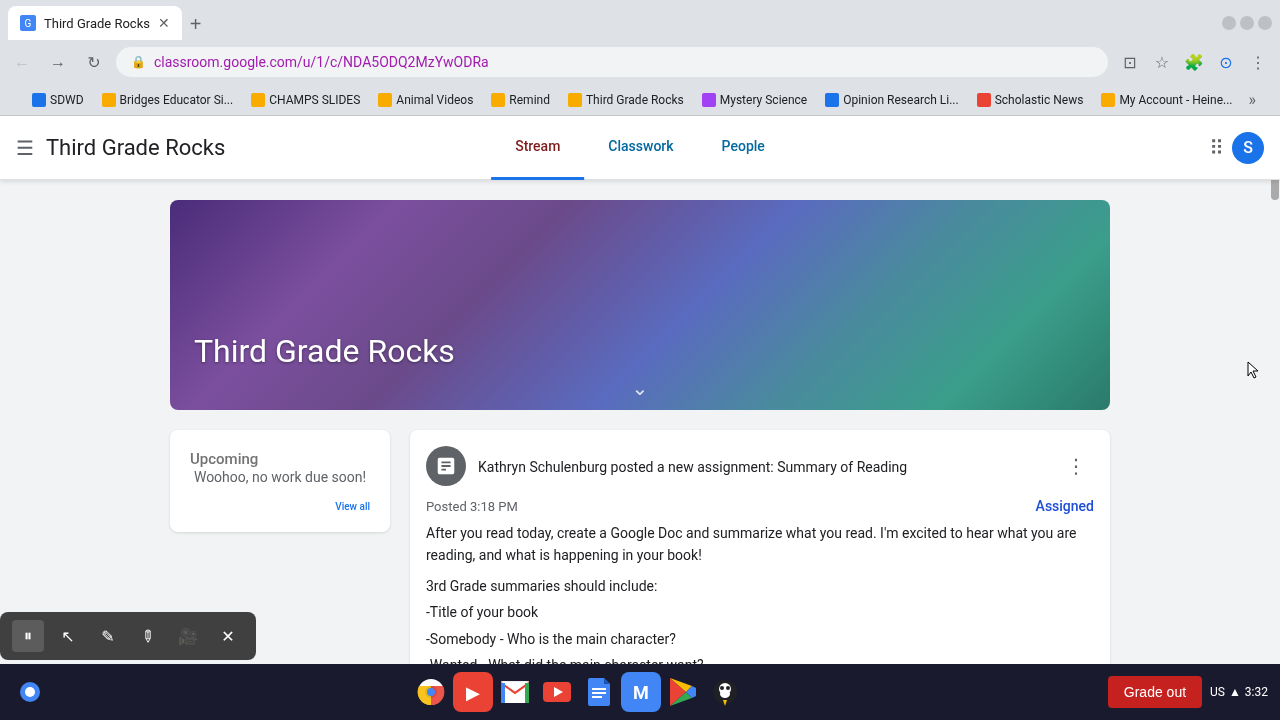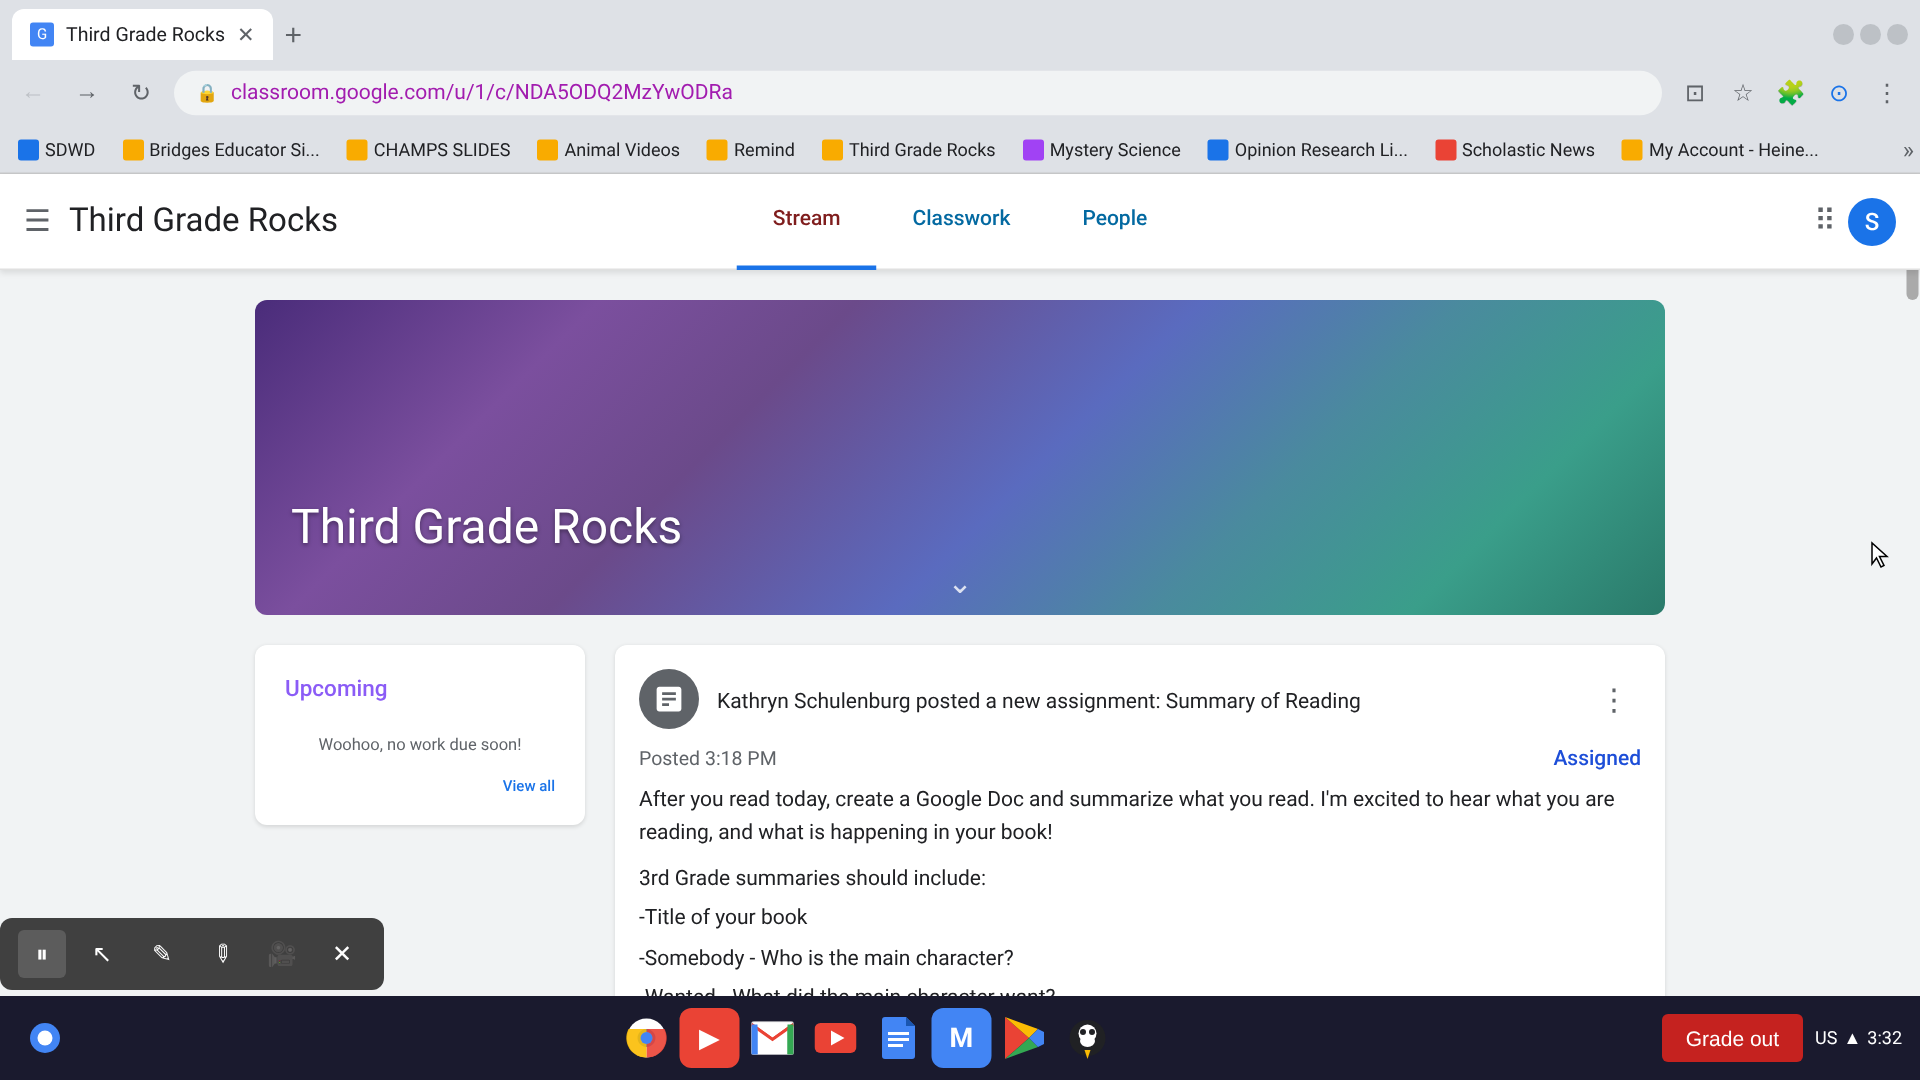--- a/index.html
+++ b/index.html
@@ -18,21 +18,21 @@
 
     .browser-toolbar { display: flex; align-items: center; padding: 4px 8px; gap: 8px; background: #dee1e6; height: 44px; }
     .nav-btn { background: none; border: none; color: #5f6368; font-size: 16px; cursor: pointer; width: 28px; height: 28px; border-radius: 50%; display: flex; align-items: center; justify-content: center; }
     .nav-btn.disabled { color: #bdc1c6; cursor: default; }
     .address-bar { flex: 1; background: #f1f3f4; border-radius: 20px; padding: 6px 14px; font-size: 14px; color: #202124; display: flex; align-items: center; gap: 8px; border: 1px solid transparent; }
     .address-lock { color: #5f6368; font-size: 12px; }
     .address-text { color: #a21caf; font-size: 14px; }
     .toolbar-icons { display: flex; gap: 4px; align-items: center; }
     .toolbar-icon-btn { background: none; border: none; cursor: pointer; color: #5f6368; font-size: 16px; width: 28px; height: 28px; border-radius: 50%; display: flex; align-items: center; justify-content: center; }
 
-    .bookmarks-bar { display: flex; align-items: center; padding: 2px 4px; background: #dee1e6; border-bottom: 1px solid #c8c9ca; height: 32px; gap: 2px; overflow: hidden; }
+    .bookmarks-bar { display: flex; align-items: center; padding: 2px 24px; background: #dee1e6; border-bottom: 1px solid #c8c9ca; height: 32px; gap: 2px; overflow: hidden; }
     .bookmark-item { display: flex; align-items: center; gap: 4px; padding: 2px 8px; border-radius: 4px; cursor: pointer; font-size: 12px; color: #202124; white-space: nowrap; }
     .bookmark-icon { width: 14px; height: 14px; display: flex; align-items: center; justify-content: center; flex-shrink: 0; }
     .bookmark-more { margin-left: auto; color: #5f6368; font-size: 16px; cursor: pointer; }
 
     
     .classroom-app { background: #fff; width: 100%; height: calc(720px - 110px); display: flex; flex-direction: column; }
 
     .classroom-header { display: flex; align-items: center; padding: 0 16px; height: 64px; border-bottom: 1px solid #e0e0e0; position: relative; background: #fff; box-shadow: 0 2px 4px rgba(0,0,0,0.1); z-index: 10; }
     .hamburger-btn { background: none; border: none; cursor: pointer; color: #5f6368; font-size: 20px; margin-right: 12px; }
     .classroom-title { font-size: 22px; font-weight: 400; color: #202124; margin-right: auto; }
@@ -47,22 +47,22 @@
     .classroom-body { flex: 1; overflow-y: auto; background: #f1f3f4; }
     .banner { width: 940px; margin: 20px auto 0; border-radius: 8px; overflow: hidden; position: relative; height: 210px; background: linear-gradient(135deg, #4a2c7a 0%, #7b4f9e 20%, #6b4a8a 35%, #5a6bbf 55%, #4a8a9e 70%, #3a9e8a 85%, #2a7a6a 100%); }
     .banner-title { position: absolute; bottom: 40px; left: 24px; color: #fff; font-size: 32px; font-weight: 400; text-shadow: 0 1px 3px rgba(0,0,0,0.4); }
     .banner-chevron { position: absolute; bottom: 10px; left: 50%; transform: translateX(-50%); color: #fff; font-size: 20px; opacity: 0.8; cursor: pointer; }
 
     .content-area { display: flex; gap: 20px; width: 940px; margin: 20px auto; }
 
     
     .upcoming-panel { width: 220px; flex-shrink: 0; }
     .upcoming-card { background: #fff; border-radius: 8px; padding: 20px; box-shadow: 0 1px 3px rgba(0,0,0,0.12); }
-    .upcoming-title { font-size: 15px; font-weight: 500; color: #8b5cf6; margin-bottom: 22px; }
-    .upcoming-empty { font-size: 11px; color: #5f6368; text-align: center; margin-bottom: 16px; }
+    .upcoming-title { font-size: 15px; font-weight: 500; color: #737373; margin-bottom: 1px; }
+    .upcoming-empty { font-size: 14px; color: #5f6368; text-align: center; margin-bottom: 16px; }
     .view-all-btn { display: block; text-align: right; color: #1a73e8; font-size: 10px; font-weight: 500; cursor: pointer; text-decoration: none; }
 
     
     .stream-feed { flex: 1; }
     .post-card { background: #fff; border-radius: 8px; box-shadow: 0 1px 3px rgba(0,0,0,0.12); padding: 0; overflow: hidden; }
     .post-header { display: flex; align-items: center; padding: 16px 16px 12px; gap: 12px; }
     .post-icon { width: 40px; height: 40px; border-radius: 50%; background: #5f6368; display: flex; align-items: center; justify-content: center; color: #fff; font-size: 18px; flex-shrink: 0; }
     .post-meta { flex: 1; }
     .post-author { font-size: 14px; color: #202124; }
     .post-more-btn { background: none; border: none; cursor: pointer; color: #5f6368; font-size: 20px; width: 36px; height: 36px; border-radius: 50%; display: flex; align-items: center; justify-content: center; }

